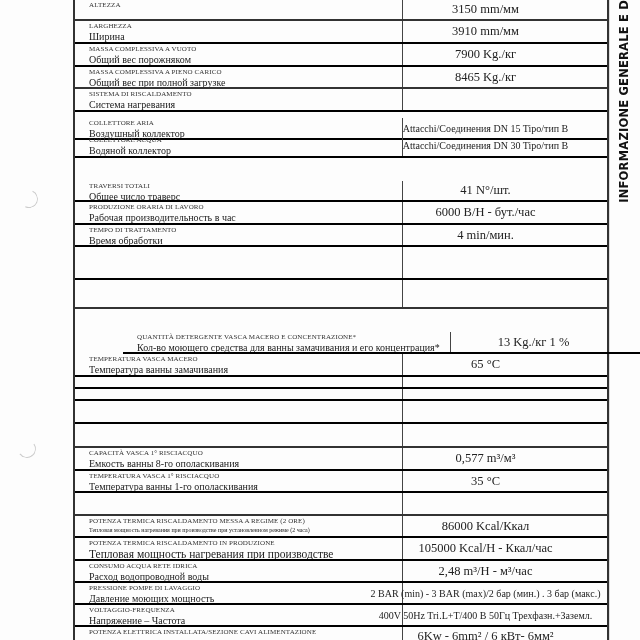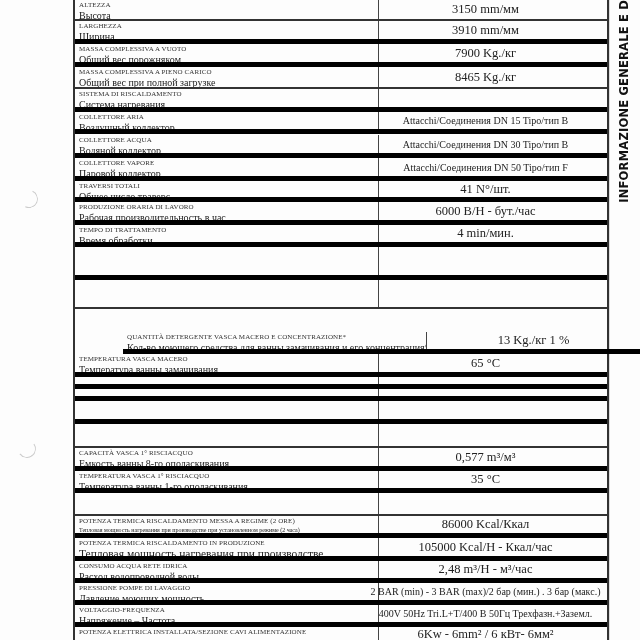--- a/index.html
+++ b/index.html
@@ -9,27 +9,27 @@
     font-family:"Liberation Serif", "DejaVu Serif", serif;
     color:#222;
   }
   .page { position:absolute; left:0; top:0; width:640px; height:640px; }
   .table {
     position:absolute; left:73px; top:-6px; width:532px;
     border-left:2px solid #333; border-right:2px solid #333;
   }
   .row {
     position:absolute; left:0; width:532px;
-    border-bottom:5px solid #000000;
+    border-bottom:2px solid #000000;
     box-sizing:border-box;
   }
   .row.thick { border-bottom:2px solid #333; }
   .lab {
-    position:absolute; left:0; top:0; bottom:0; width:304px;
-    border-right:1px solid #444; box-sizing:border-box; padding-left:4px;
+    position:absolute; left:0; top:0; bottom:0; width:328px;
+    border-right:1px solid #444; box-sizing:border-box; padding-left:14px;
     overflow:hidden; white-space:nowrap;
   }
   .val {
     position:absolute; left:289px; right:0; top:0; bottom:0;
     display:flex; align-items:center; justify-content:center;
     white-space:nowrap; overflow:hidden; font-size:12.5px;
   }
   .val.sm { font-size:10px; }
   .val.md { font-size:11px; }
   .it {
@@ -61,21 +61,20 @@
   <div class="side">
     <span>INFORMAZIONE GENERALE E D</span>
   </div>
   <div class="hole" style="left:20px;top:190px;transform:rotate(-20deg);"></div>
   <div class="hole" style="left:18px;top:440px;transform:rotate(10deg);"></div>
 
   <div class="table" id="spec-table" style="height: 660px;">
       <div class="row thick" style="top: 6px; height: 21px;">
         <div class="lab">
           <span class="it">Altezza</span>
-          <span class="ru">Высота</span>
         </div>
         <div class="val ">3150 mm/мм</div>
       </div>
       <div class="row" style="top: 27px; height: 23px;">
         <div class="lab">
           <span class="it">Larghezza</span>
           <span class="ru">Ширина</span>
         </div>
         <div class="val ">3910 mm/мм</div>
       </div>
@@ -92,40 +91,33 @@
           <span class="ru">Общий вес при полной загрузке</span>
         </div>
         <div class="val ">8465 Kg./кг</div>
       </div>
       <div class="row" style="top: 95px; height: 23px;">
         <div class="lab">
           <span class="it">Sistema di riscaldamento</span>
           <span class="ru">Система нагревания</span>
         </div>
       </div>
-      <div class="row" style="top: 118px; height: 22px;">
+      <div class="row" style="top: 124px; height: 22px;">
         <div class="lab">
           <span class="it">Collettore aria</span>
           <span class="ru">Воздушный коллектор</span>
         </div>
         <div class="val sm">Attacchi/Соединения DN 15 Tipo/тип B</div>
       </div>
       <div class="row" style="top: 141px; height: 23px;">
         <div class="lab">
           <span class="it">Collettore acqua</span>
           <span class="ru">Водяной коллектор</span>
         </div>
         <div class="val sm">Attacchi/Соединения DN 30 Tipo/тип B</div>
-      </div>
-      <div class="row" style="top: 164px; height: 23px;">
-        <div class="lab">
-          <span class="it">Collettore vapore</span>
-          <span class="ru">Паровой коллектор</span>
-        </div>
-        <div class="val sm">Attacchi/Соединения DN 50 Tipo/тип F</div>
       </div>
       <div class="row" style="top: 187px; height: 21px;">
         <div class="lab">
           <span class="it">Traversi totali</span>
           <span class="ru">Общее число траверс</span>
         </div>
         <div class="val ">41 N°/шт.</div>
       </div>
       <div class="row" style="top: 208px; height: 23px;">
         <div class="lab">

